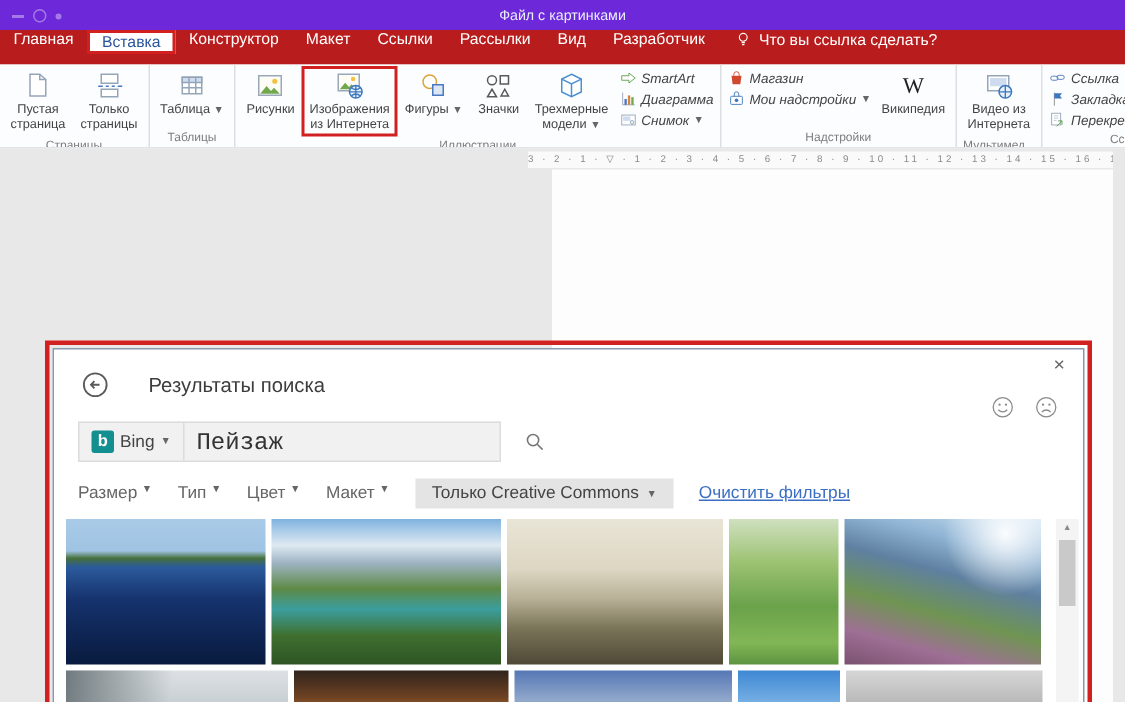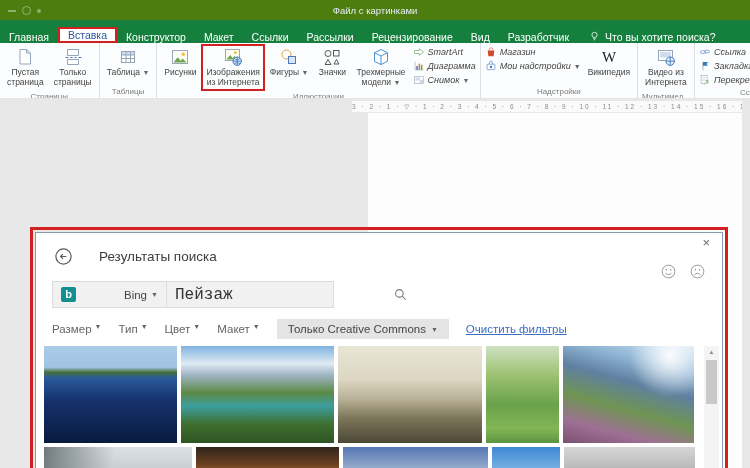--- a/index.html
+++ b/index.html
@@ -1,29 +1,29 @@
 <!DOCTYPE html>
 <html><head>
 <meta charset="utf-8">
 <style>
   * { margin:0; padding:0; box-sizing:border-box; }
   html,body { width:750px; height:468px; overflow:hidden; font-family:"Liberation Sans",sans-serif; background:#e8e8e8; }
   #app { position:relative; width:750px; height:468px; background:#e8e8e8; overflow:hidden; }
 
   
-  .titlebar { position:absolute; top:0; left:0; right:0; height:20px; background:#4d7c0f; display:flex; align-items:center; }
+  .titlebar { position:absolute; top:0; left:0; right:0; height:20px; background:#6d28d9; display:flex; align-items:center; }
   .qat { display:flex; gap:6px; margin-left:8px; }
   .qat span { width:9px; height:9px; opacity:.55; display:inline-block; }
   .qat .dot1 { background:rgba(255,255,255,.7); width:8px; height:2px; margin-top:4px; }
   .qat .dot2 { border:1.5px solid rgba(255,255,255,.7); border-radius:50%; width:9px; height:9px; }
   .qat .dot3 { background:rgba(255,255,255,.7); width:4px; height:4px; border-radius:50%; margin-top:3px; }
   .win-title { position:absolute; left:0; right:0; text-align:center; color:#e8eefc; font-size:9.5px; }
 
   
-  .tabrow { position:absolute; top:20px; left:0; right:0; height:23px; background:#15803d; display:flex; align-items:flex-end; }
+  .tabrow { position:absolute; top:20px; left:0; right:0; height:23px; background:#b91c1c; display:flex; align-items:flex-start; }
   .tab { color:#fff; font-size:10.5px; padding:0 9px; display:flex; align-items:center; cursor:default; white-space:nowrap; }
   .tab.active { background:#fff; color:#2b579a; border:2px solid #d21f1f; padding:0 8px; }
   .tellme { display:flex; align-items:center; gap:4px; color:#fff; font-size:10.5px; padding:0 10px; white-space:nowrap; }
   .tellme .bulb { width:13px; height:13px; }
 
   
   .ribbon { position:absolute; top:43px; left:0; right:0; height:56px; background:#fcfdfe; border-bottom:1px solid #e2e4e8; display:flex; overflow:hidden; }
   .rgroup { display:flex; flex-direction:column; border-right:1px solid #dcdee2; padding:1px 2px 0 2px; flex-shrink:0; }
   .ritems { display:flex; flex:1; align-items:flex-start; }
   .rbtn-large { display:flex; flex-direction:column; align-items:center; padding:1px 3px; min-width:38px; border:2px solid transparent; }
@@ -52,21 +52,21 @@
   .dlg-close { position:absolute; top:2px; right:8px; font-size:13px; color:#666; line-height:16px; padding:0 4px; }
   .dlg-smileys { position:absolute; top:30px; right:16px; display:flex; gap:12px; }
   .dlg-smileys span { width:17px; height:17px; display:inline-block; }
   .dlg-header { position:absolute; top:14px; left:18px; display:flex; align-items:center; gap:26px; }
   .back-btn { width:19px; height:19px; }
   .dlg-title { font-size:13.5px; color:#3d3d3d; }
 
   .searchbar { position:absolute; top:48px; left:16px; width:282px; height:27px; background:#f1f1f1; border:1px solid #dcdcdc; display:flex; align-items:center; }
   .bing-seg { display:flex; align-items:center; gap:4px; padding:0 8px; height:100%; border-right:1px solid #dcdcdc; }
   .bing-badge { width:15px; height:15px; background:#148f8f; color:#fff; font-weight:bold; font-size:11px; text-align:center; line-height:15px; border-radius:2px; }
-  .bing-seg .pname { font-size:11.5px; color:#444;margin-left:44px; }
+  .bing-seg .pname { font-size:11.5px; color:#444; }
   .search-input { flex:1; border:none; background:transparent; font-size:16px; color:#333; padding:0 8px; font-family:Liberation Mono, monospace; outline:none; }
   .search-go { width:15px; height:15px; margin-right:8px; flex-shrink:0; }
 
   .filters { position:absolute; top:86px; left:16px; display:flex; align-items:center; gap:17px; }
   .f-drop { font-size:11.5px; color:#666; display:flex; align-items:flex-start; gap:3px; }
   .f-cc { font-size:11.5px; color:#444; background:#e4e4e4; padding:4px 11px; display:flex; align-items:center; gap:5px; }
   .f-clear { font-size:11.5px; color:#3a6fc4; text-decoration:underline; }
 
   .grid { position:absolute; top:113px; left:8px; }
   .img-row { display:flex; gap:4px; margin-bottom:4px; }
@@ -91,29 +91,28 @@
     <div class="win-title">Файл с картинками</div>
   </div>
 
   <div class="tabrow">
       <span class="tab">Главная</span>
       <span class="tab active">Вставка</span>
       <span class="tab">Конструктор</span>
       <span class="tab">Макет</span>
       <span class="tab">Ссылки</span>
       <span class="tab">Рассылки</span>
-      <span class="tab">Рецензирование</span>
       <span class="tab">Вид</span>
       <span class="tab">Разработчик</span>
       <span class="tellme">
         <span class="bulb"><svg viewBox="0 0 20 20">
             <circle cx="10" cy="7.5" r="4" fill="none" stroke="#fff" stroke-width="1.2"></circle>
             <path d="M8.3 13h3.4M8.8 15h2.4" stroke="#fff" stroke-width="1.2"></path>
           </svg></span>
-        <span>Что вы хотите поиска?</span>
+        <span>Что вы ссылка сделать?</span>
       </span>
     </div>
 
   <div class="ribbon">
       <div class="rgroup">
         <div class="ritems">
           <div class="rbtn-large">
             <span class="ric">
               <svg viewBox="0 0 20 20">
                 <path d="M5 2.5h6.5L15.5 6v11H5z" fill="#fff" stroke="#95a5b8"></path>

